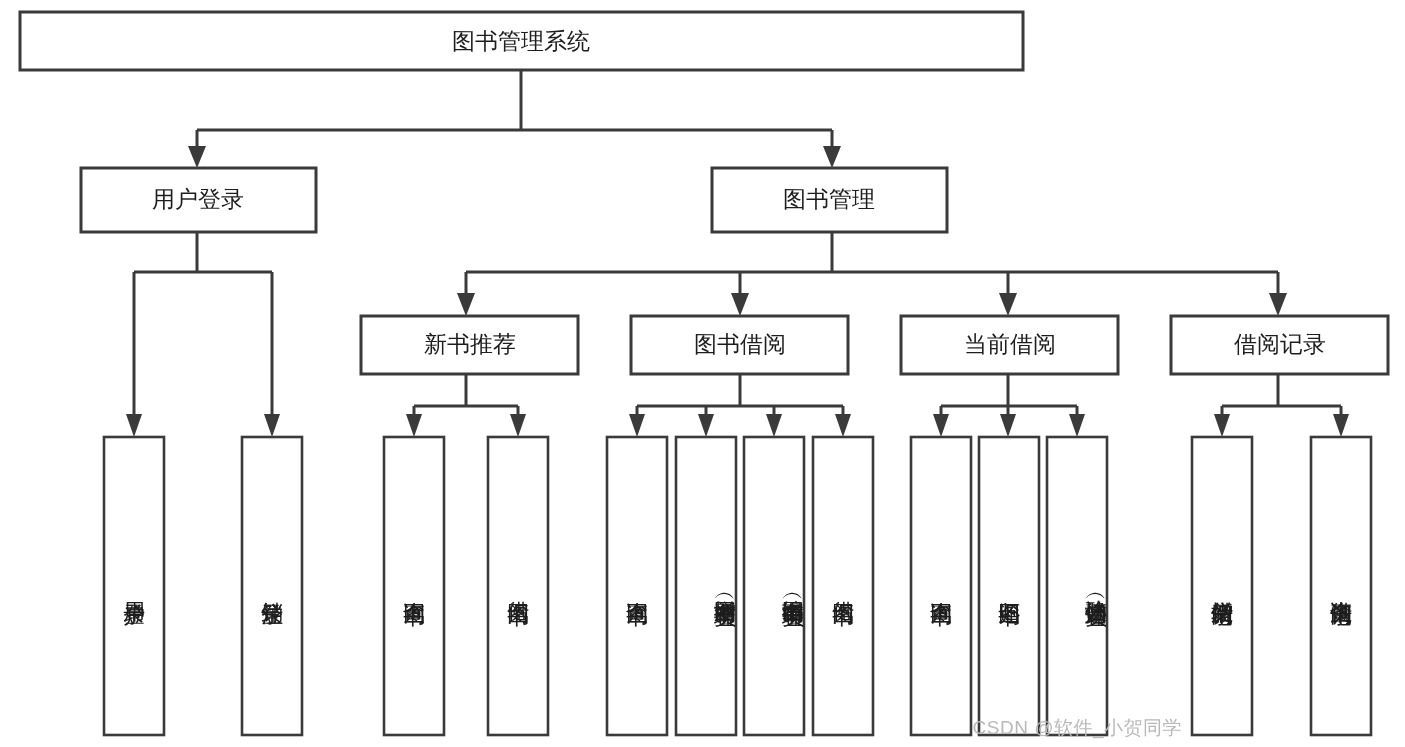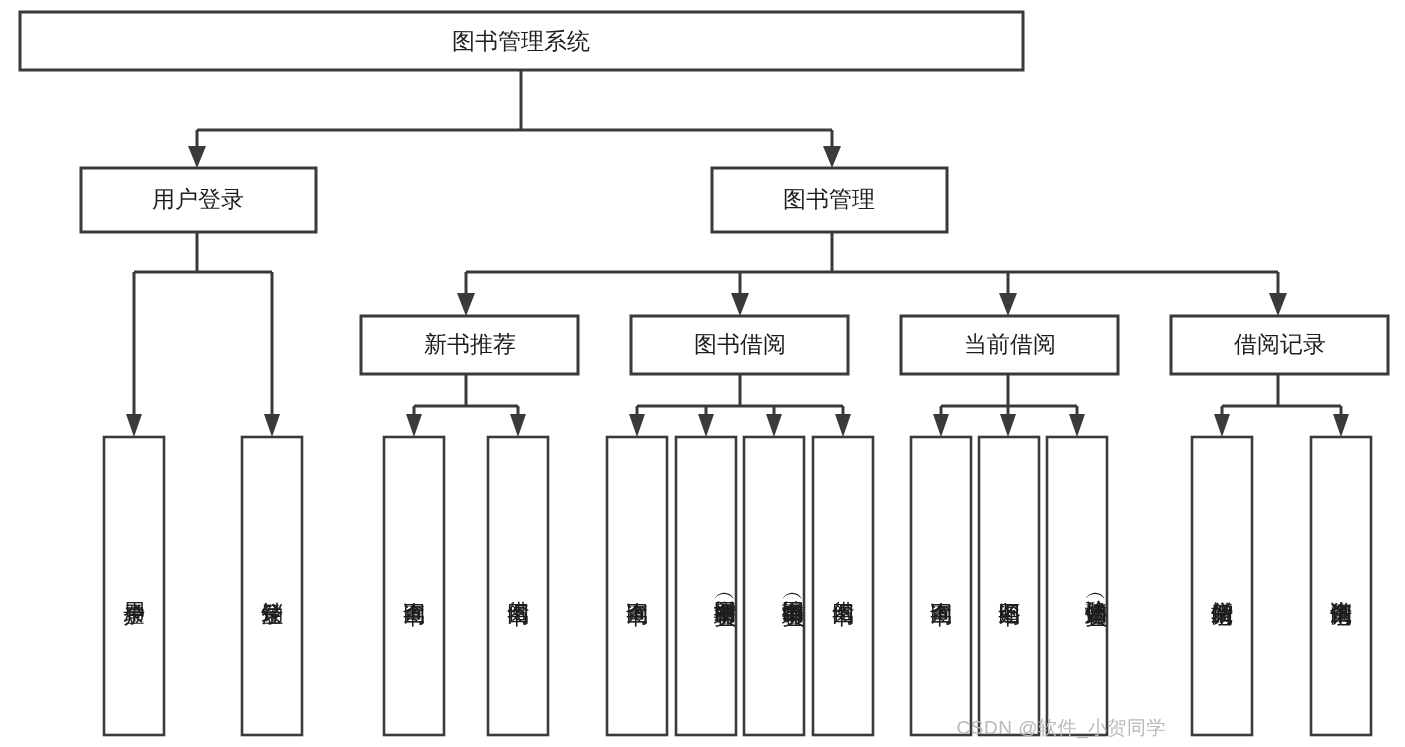--- a/index.html
+++ b/index.html
@@ -60,21 +60,21 @@
     color: #1d1d1d;
     writing-mode: vertical-rl;
     text-orientation: upright;
     letter-spacing: 1px;
     white-space: nowrap;
     text-align: center;
     pointer-events: none;
   }
   .watermark {
     position: absolute;
-    right: 24px;
+    right: 8px;
     bottom: 6px;
     font-family: "Liberation Sans", "DejaVu Sans", sans-serif;
     font-size: 19px;
     color: #b9b9b9;
     white-space: nowrap;
     letter-spacing: 0.5px;
   }
 </style>
 </head>
 <body>

